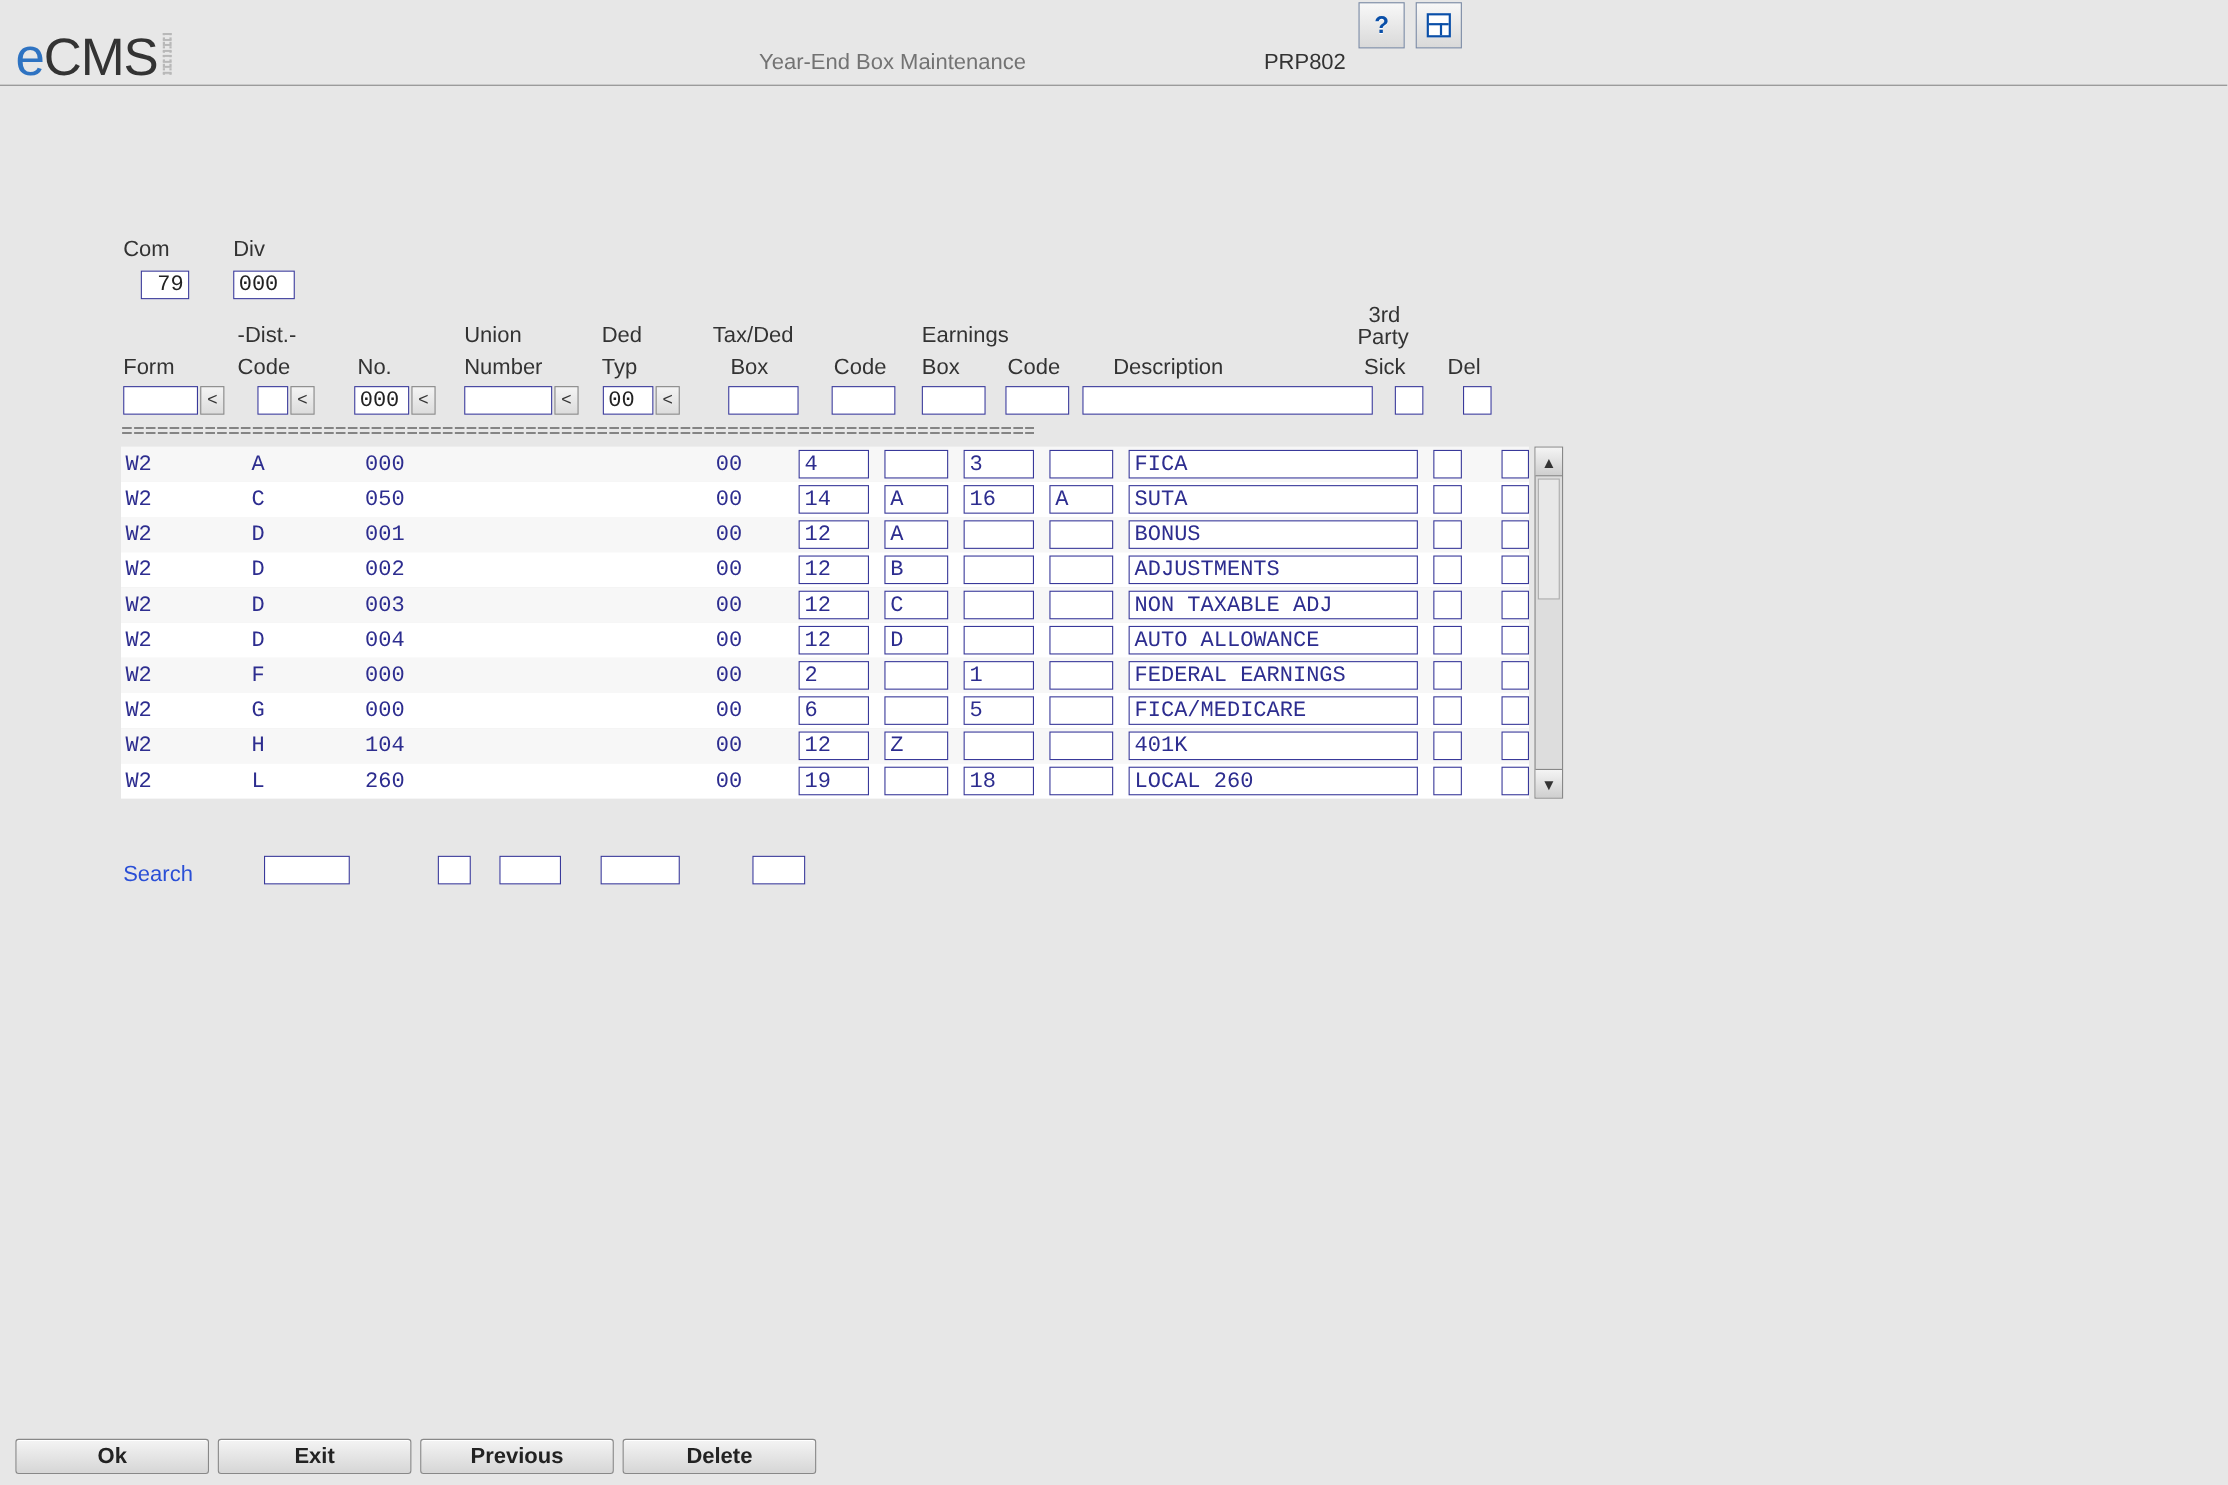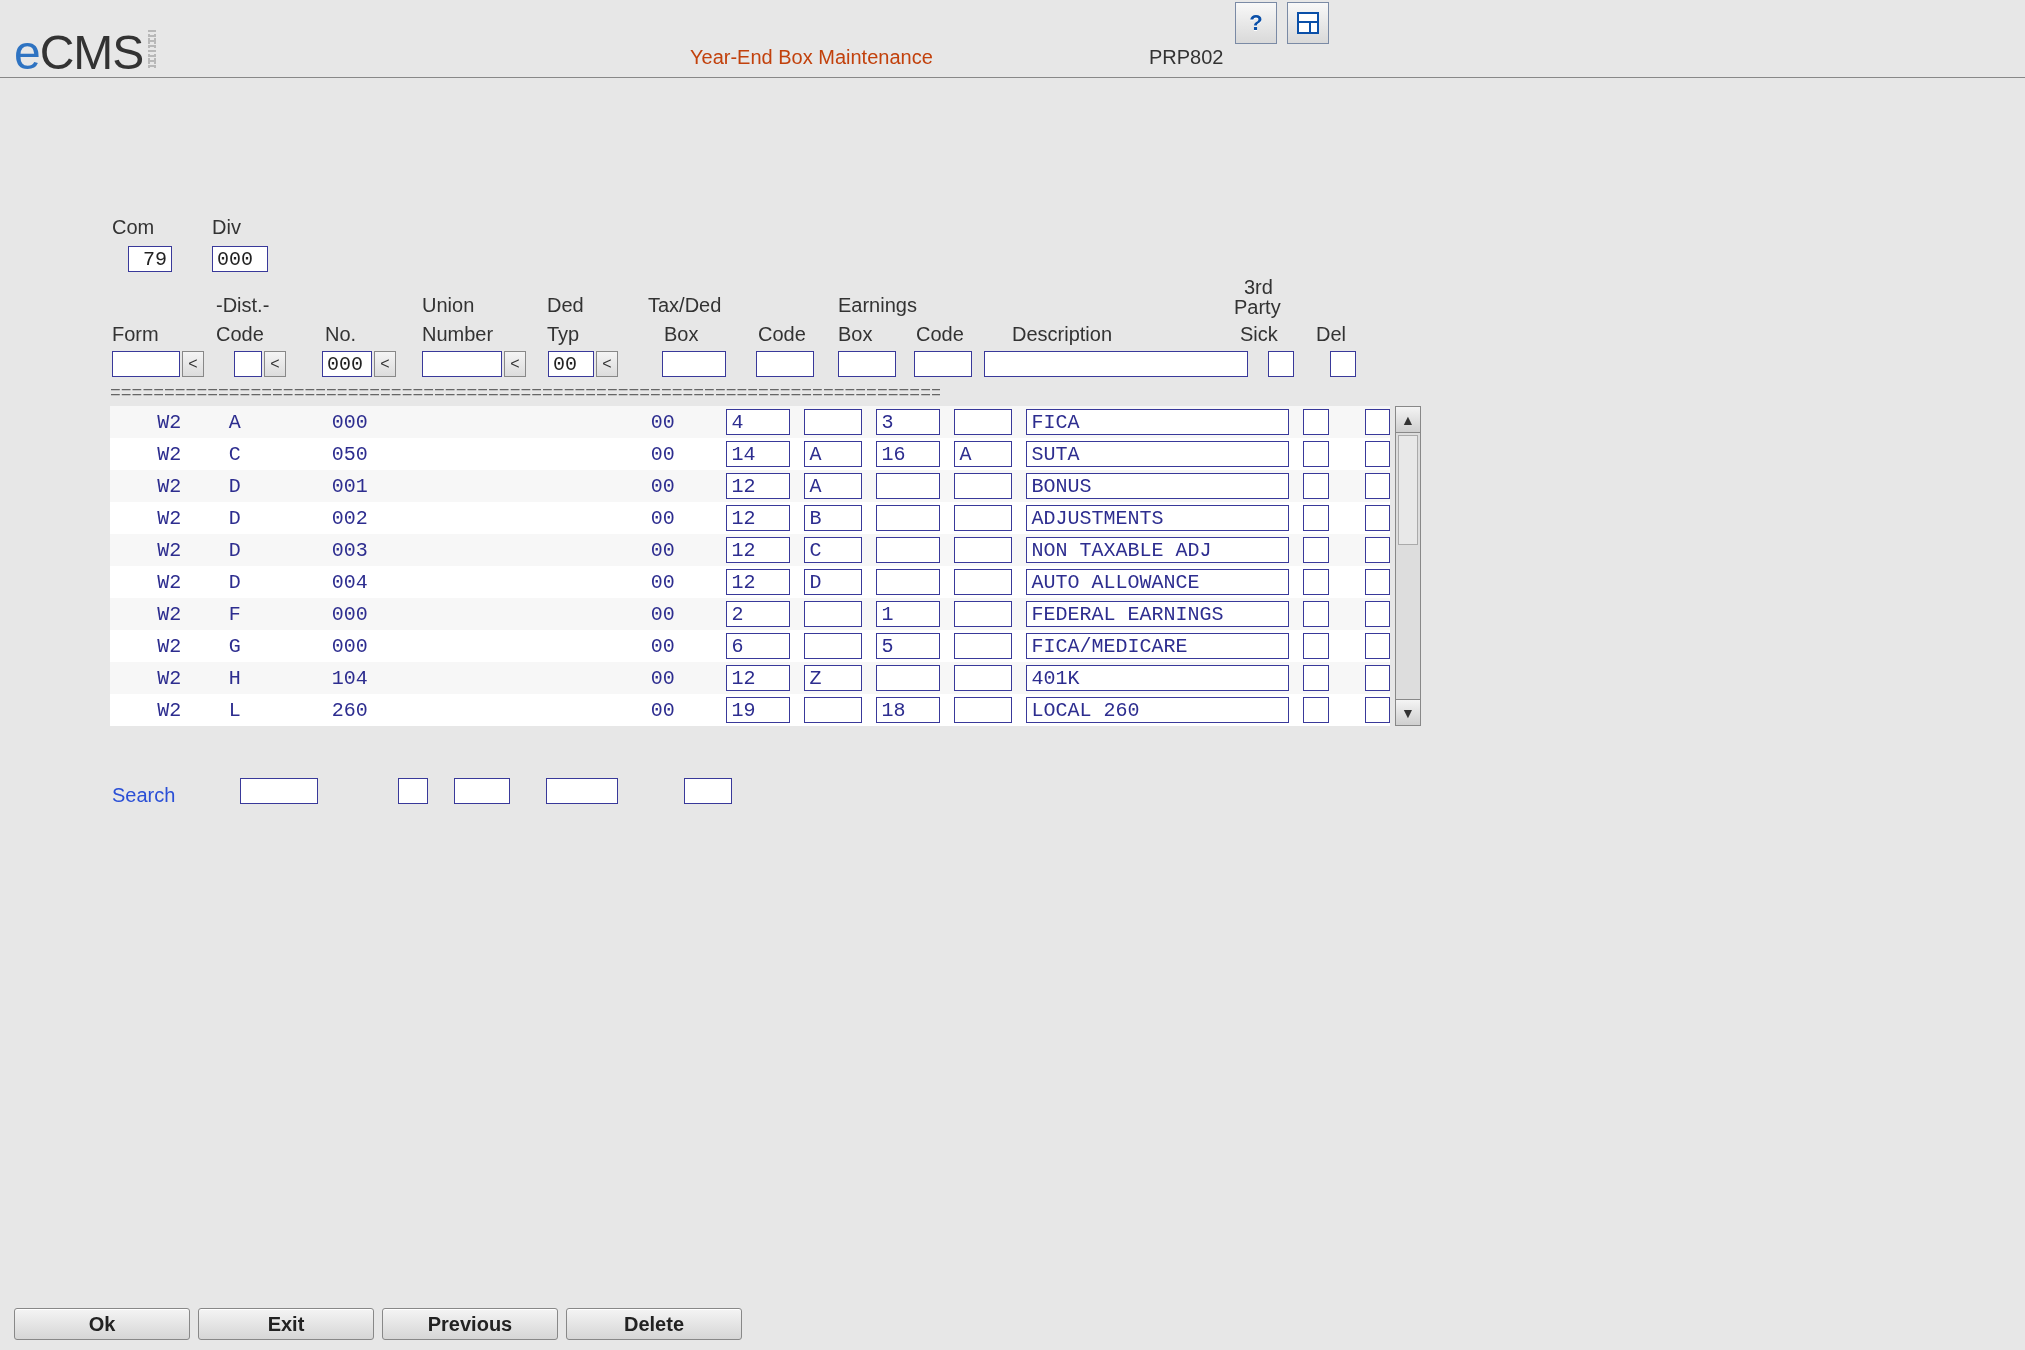--- a/index.html
+++ b/index.html
@@ -33,21 +33,21 @@
     background: repeating-linear-gradient(
       to bottom, #b8b8b8 0 2px, transparent 2px 5px
     );
     border-left: 2px dotted #b8b8b8;
     border-right: 2px dotted #b8b8b8;
   }
   .page-title {
     position: absolute;
     left: 690px; top: 46px;
     font-size: 20px;
-    color: #c2410c;
+    color: #737373;
   }
   .page-code {
     position: absolute;
     left: 1149px; top: 46px;
     font-size: 20px;
     color: #333;
   }
   .top-icons {
     position: absolute;
     left: 1235px; top: 2px;
@@ -136,21 +136,21 @@
     font-family: "Courier New", monospace;
     font-size: 20px;
     color: #2d2d8f;
   }
   .row:nth-child(odd) { background: #f7f7f7; }
   .row:nth-child(even) { background: #fff; }
   .cell-ro {
     padding-left: 4px;
     white-space: pre;
   }
-  .cell-form { width: 118px; text-align: center; }
+  .cell-form { width: 118px; }
   .cell-dist { width: 106px; }
   .cell-no   { width: 176px; }
   .cell-union{ width: 152px; }
   .cell-ded  { width: 82px; }
   .cell-in {
     background: #fff;
     border: 1px solid #39399a;
     height: 26px;
     font-family: "Courier New", monospace;
     font-size: 20px;

